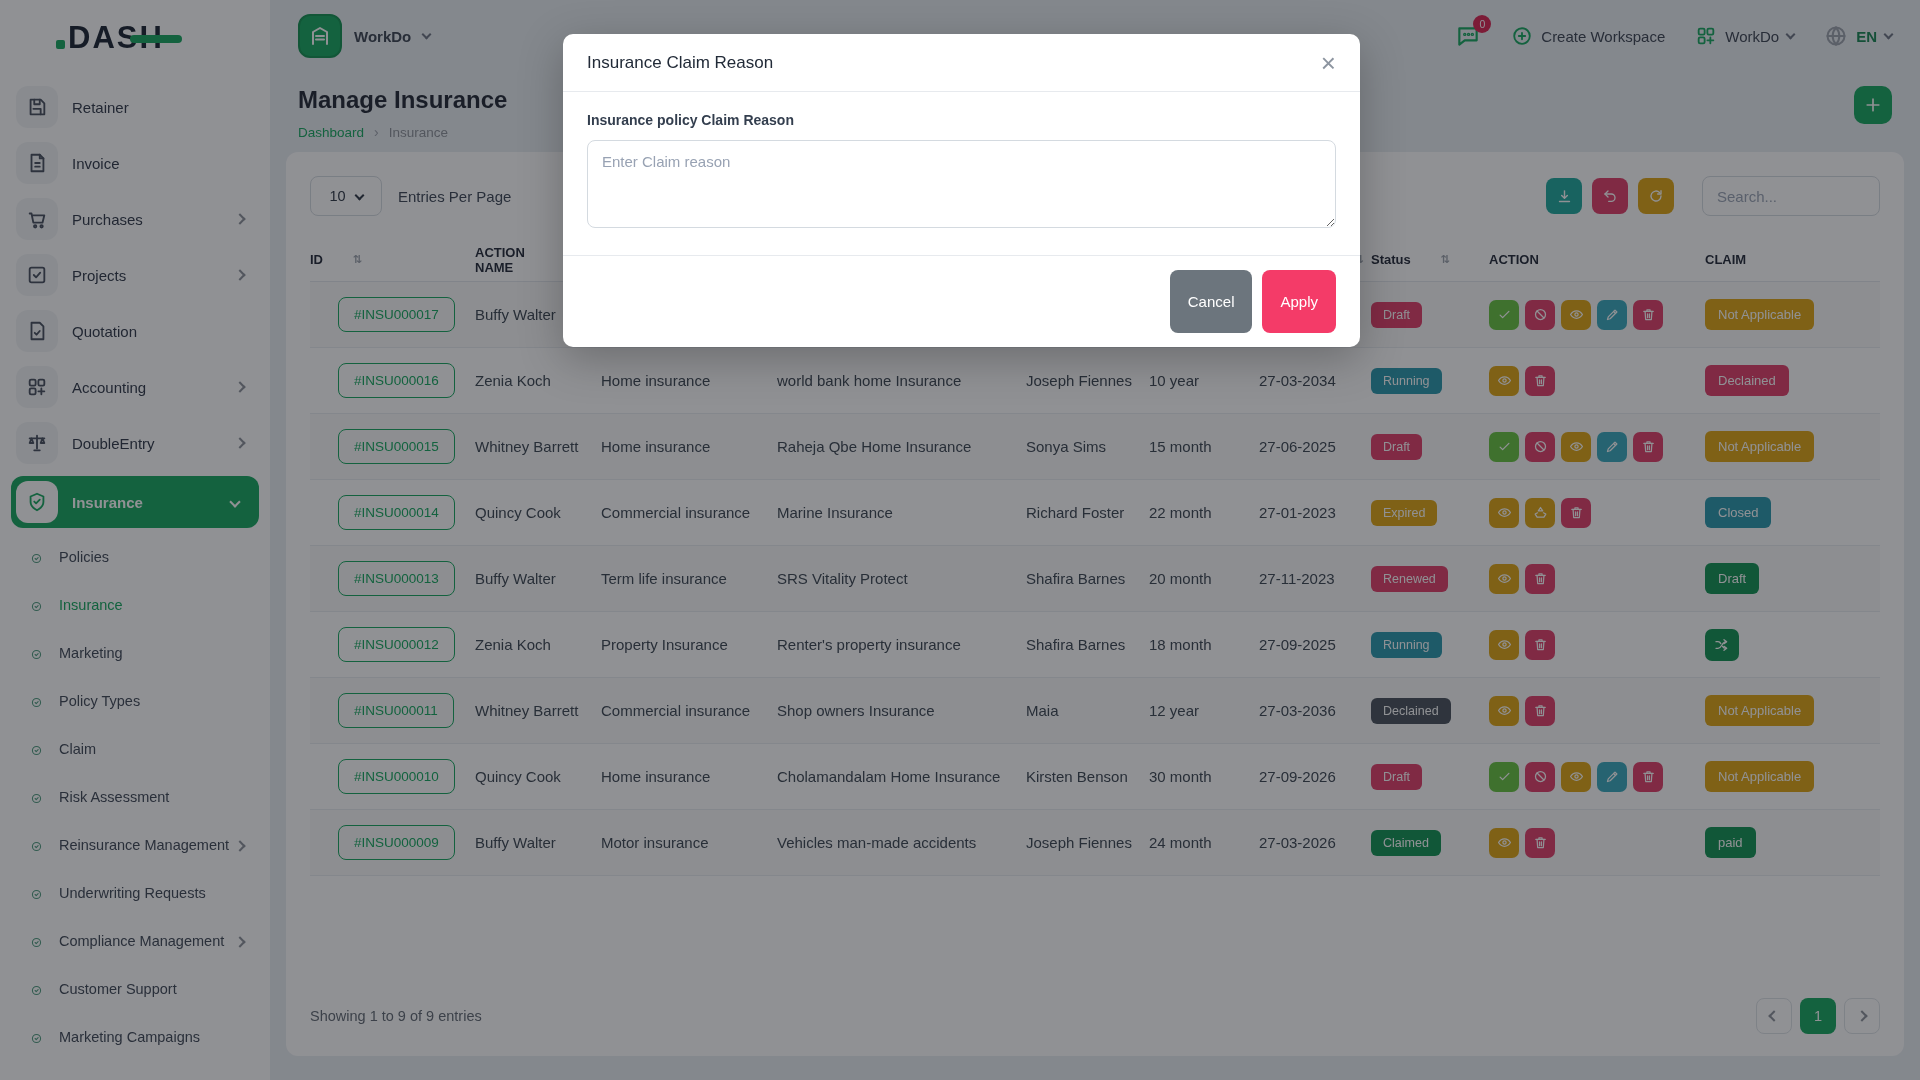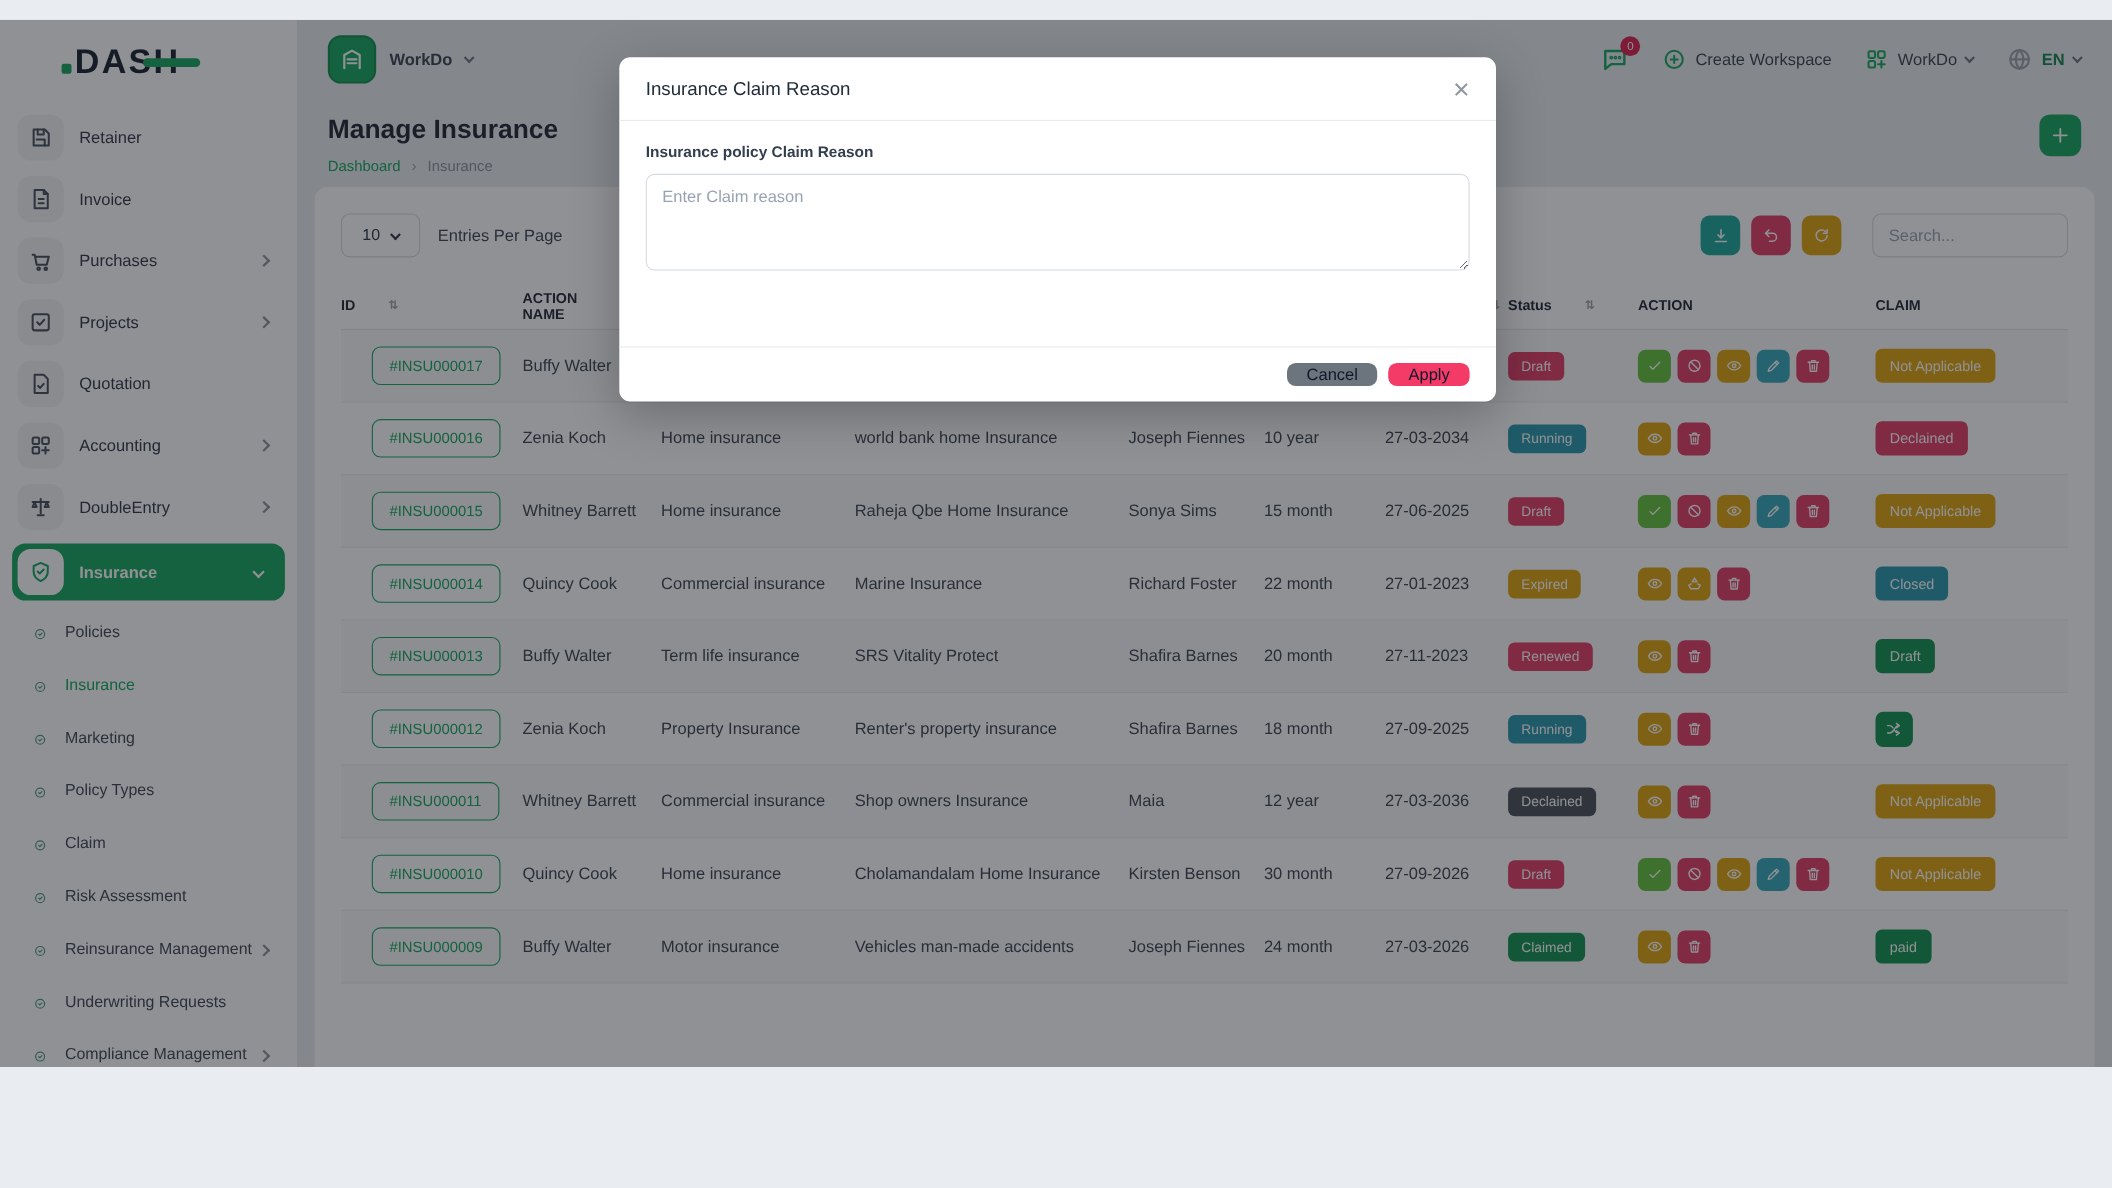--- a/index.html
+++ b/index.html
@@ -1,18 +1,18 @@
 <!DOCTYPE html>
 <html><head>
 <meta charset="utf-8">
 <style>
   * { box-sizing: border-box; margin: 0; padding: 0; }
   html,body { width:1920px; height:1080px; }
   body { font-family: "Liberation Sans","DejaVu Sans",sans-serif; background:#e9edf2; overflow:hidden; }
-  .stage { position:relative; width:1920px; height:952px; overflow:hidden; background:#e9edf2;margin-top:18px; }
+  .stage { position:relative; width:1920px; height:1080px; overflow:hidden; background:#e9edf2; }
 
   
   .sidebar { position:absolute; left:0; top:0; width:270px; height:1080px; background:#ffffff; padding:0 16px; overflow:hidden; z-index:1; }
   .logo { height:76px; display:flex; align-items:center; padding-left:52px; }
   .logo-text { position:relative; font-size:31px; font-weight:800; letter-spacing:2px; color:#16202e; }
   .logo-text::before { content:""; position:absolute; left:-12px; bottom:7px; width:9px; height:9px; border-radius:2px; background:#12a65c; }
   .logo-text::after { content:""; position:absolute; right:-18px; bottom:13px; width:52px; height:8px; border-radius:4px; background:#12a65c; }
   .nav { padding-top:8px; }
   .nav-item { display:flex; align-items:center; height:46px; margin-bottom:10px; border-radius:12px; cursor:pointer; }
   .nav-icobox { width:42px; height:42px; border-radius:12px; background:#f2f4f6; display:flex; align-items:center; justify-content:center; color:#434c5b; flex:0 0 42px; }
@@ -90,21 +90,21 @@
   .overlay { position:absolute; inset:0; background:rgba(22,25,31,0.48); z-index:40; }
   .modal { position:absolute; left:563px; top:34px; width:797px; height:313px; background:#ffffff; border-radius:10px; z-index:50; box-shadow:0 12px 44px rgba(0,0,0,0.25); display:flex; flex-direction:column; }
   .modal-head { height:58px; display:flex; align-items:center; padding:0 24px; border-bottom:1px solid #e7eaee; }
   .modal-title { font-size:17px; font-weight:400; color:#222b38; }
   .modal-close { margin-left:auto; background:none; border:none; font-size:26px; line-height:1; color:#8d95a0; cursor:pointer; }
   .modal-body { padding:20px 24px; flex:1; }
   .field-label { font-size:14px; font-weight:600; color:#333e4e; margin-bottom:12px; }
   .reason-area { width:100%; height:88px; border:1px solid #d4dae0; border-radius:8px; padding:12px 14px; font-size:15px; font-family:inherit; color:#2b3442; resize:vertical; outline:none; }
   .reason-area::placeholder { color:#98a2b3; }
   .modal-foot { border-top:1px solid #e7eaee; padding:14px 24px; display:flex; justify-content:flex-end; gap:10px; align-items:center; }
-  .btn { border:none; border-radius:8px; font-size:15px; padding:2px 18px; color:#0f172a; cursor:pointer; font-family:inherit; }
+  .btn { border:none; border-radius:8px; font-size:15px; padding:23px 18px; color:#ffffff; cursor:pointer; font-family:inherit; }
   .btn-cancel { background:#6c757d; }
   .btn-apply { background:#f43b68; }
 
   svg { display:block; }
 </style>
 </head>
 <body>
 
 <div class="stage">
 
@@ -283,20 +283,29 @@
             <span class="chev"></span>
           </div>
           <div class="sub-item">
             <span class="sub-bullet">
               <svg width="13" height="13" viewBox="0 0 24 24" fill="none" stroke="currentColor" stroke-width="2" stroke-linecap="round" stroke-linejoin="round">
                 <circle cx="12" cy="12" r="7.5"></circle>
                 <path d="M9.5 12l2 2 3.5-3.5"></path>
               </svg>
             </span>
             <span class="sub-label">Customer Support</span>
+          </div>
+          <div class="sub-item">
+            <span class="sub-bullet">
+              <svg width="13" height="13" viewBox="0 0 24 24" fill="none" stroke="currentColor" stroke-width="2" stroke-linecap="round" stroke-linejoin="round">
+                <circle cx="12" cy="12" r="7.5"></circle>
+                <path d="M9.5 12l2 2 3.5-3.5"></path>
+              </svg>
+            </span>
+            <span class="sub-label">Marketing Campaigns</span>
           </div>
         </div>
       </nav>
   </aside>
 
   <div class="main">
 
     <div class="topbar">
       <div class="ws-chip">
         <span class="ws-ico">

